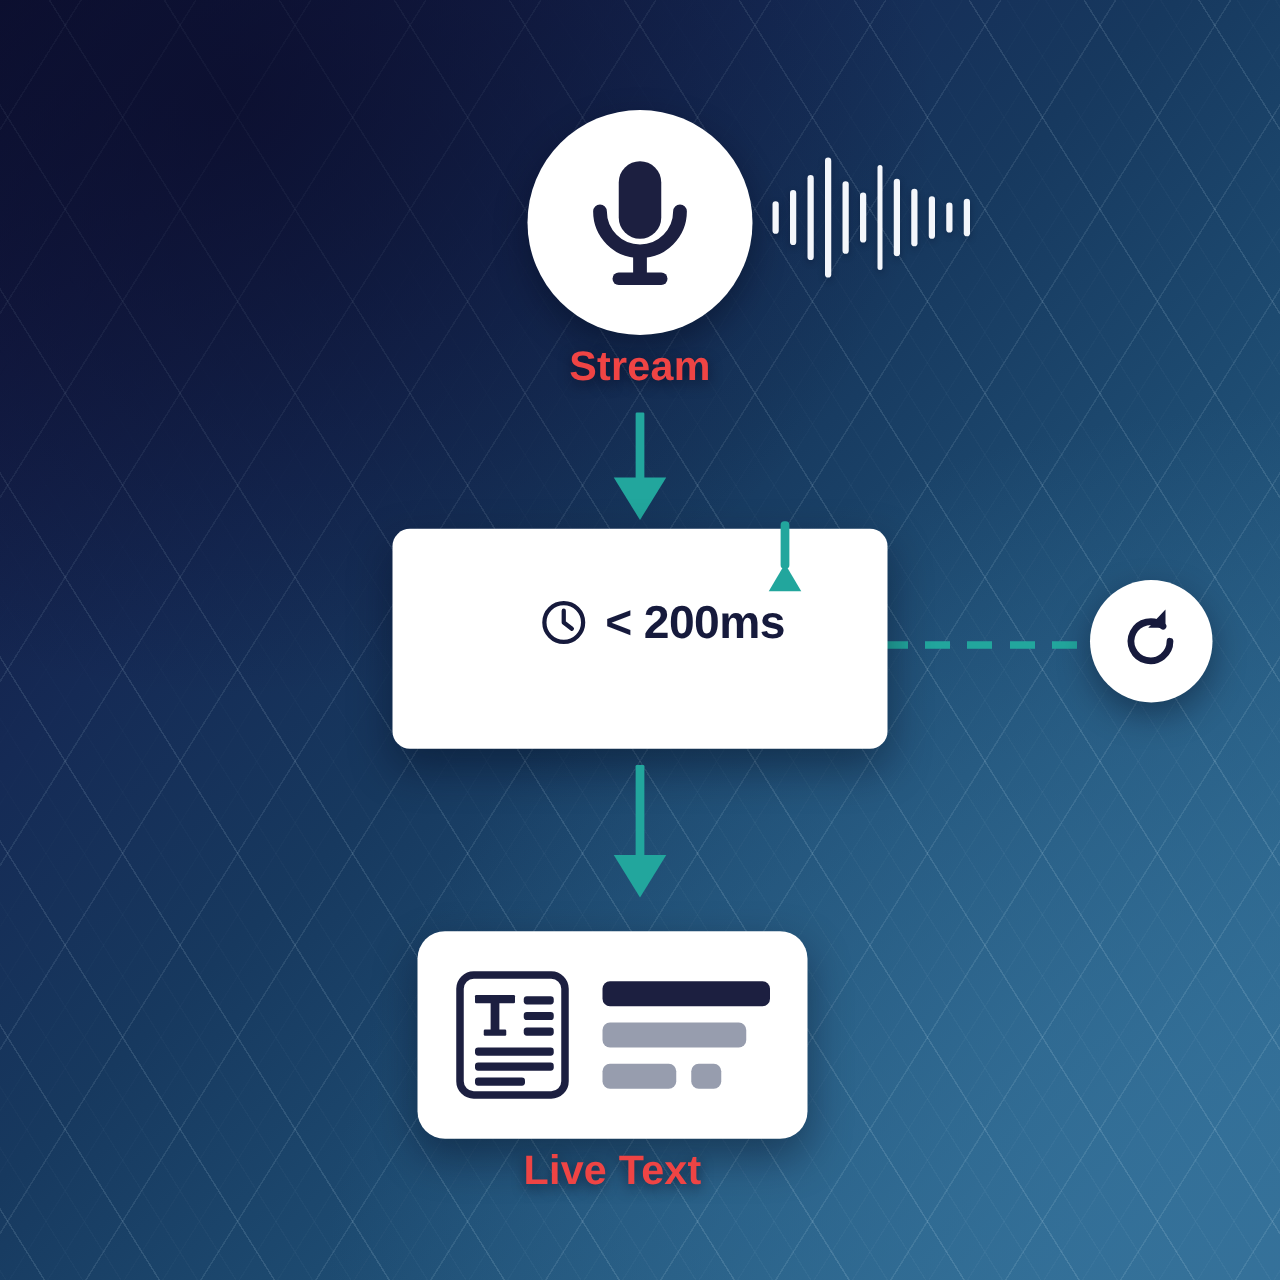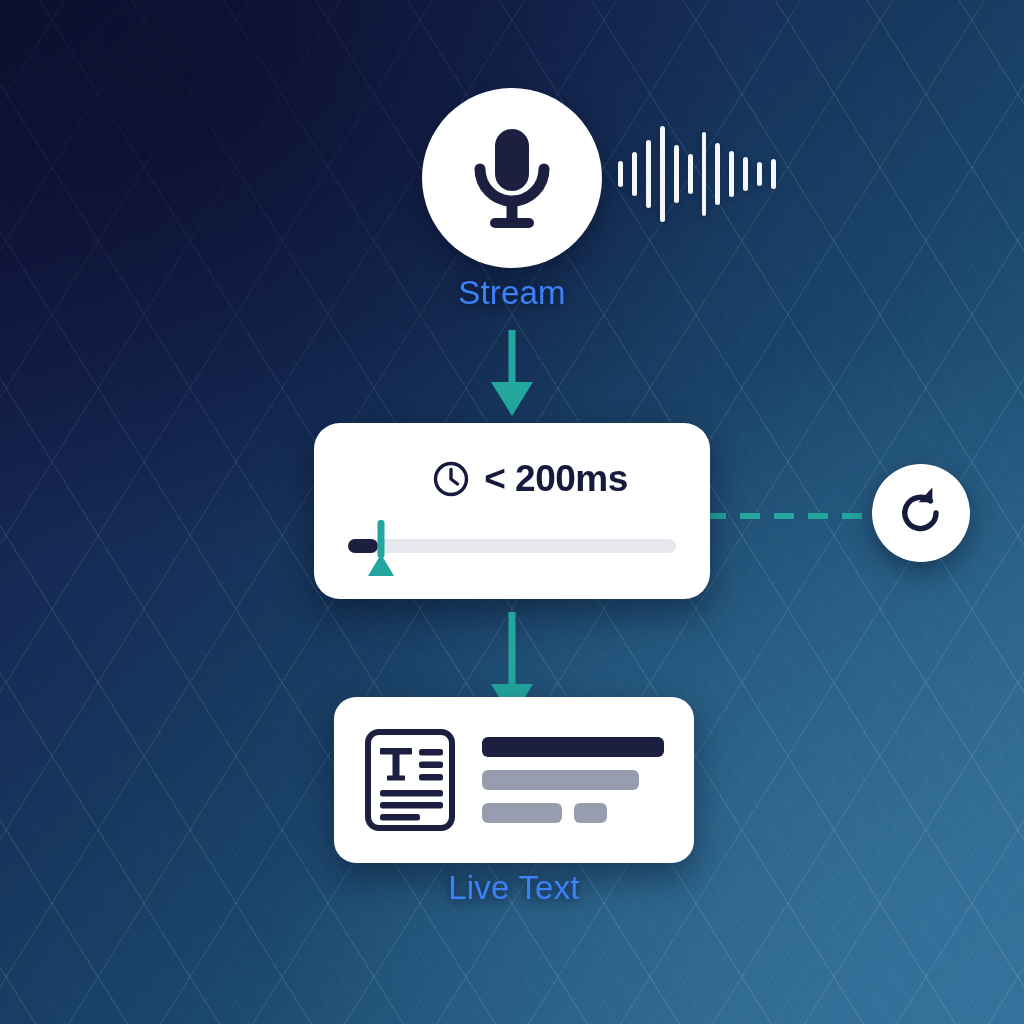--- a/index.html
+++ b/index.html
@@ -95,23 +95,23 @@
     width: 8px;
     border-radius: 4px;
     background: #f3f6fb;
     box-shadow: 0 2px 6px rgba(4,10,30,0.30);
   }
 
   .node-label {
     position: absolute;
     width: 100%;
     text-align: center;
-    color: #3b82f6;
+    color: #ef4444;
     font-size: 33px;
-    font-weight: normal;
+    font-weight: bold;
     letter-spacing: 0.2px;
     text-shadow: 0 3px 10px rgba(3,8,26,0.55);
     white-space: nowrap;
   }
   #stream-label { left: 0; top: 186px; }
 
   
   .arrow { position: absolute; }
   .arrow-shaft {
     position: absolute;
@@ -150,24 +150,23 @@
     border-radius: 3px;
   }
 
   
   #latency-card {
     left: 314px;
     top: 423px;
     width: 396px;
     height: 176px;
     background: #ffffff;
-    border-radius: 26px;
+    border-radius: 14px;
     box-shadow: 0 14px 34px rgba(3,8,26,0.42);
     display: flex;
-    flex-direction: column;
     justify-content: center;
     padding: 0 34px;
     box-sizing: border-box;
     text-align: center;
   }
   .latency-readout {
     display: flex;
     align-items: center;
     justify-content: center;
     gap: 14px;
@@ -236,22 +235,22 @@
     top: 464px;
     width: 98px;
     height: 98px;
   }
   #failover-node .circle-chip { width: 98px; height: 98px; }
   #failover-label { left: -26px; top: 104px; width: 150px; font-size: 31px; }
 
   
   #livetext-card {
     left: 334px;
-    top: 697px;
-    width: 360px;
+    top: 745px;
+    width: 312px;
     height: 166px;
     background: #ffffff;
     border-radius: 22px;
     box-shadow: 0 14px 34px rgba(3,8,26,0.42);
     display: flex;
     align-items: center;
     gap: 26px;
     padding: 0 30px;
     box-sizing: border-box;
   }

